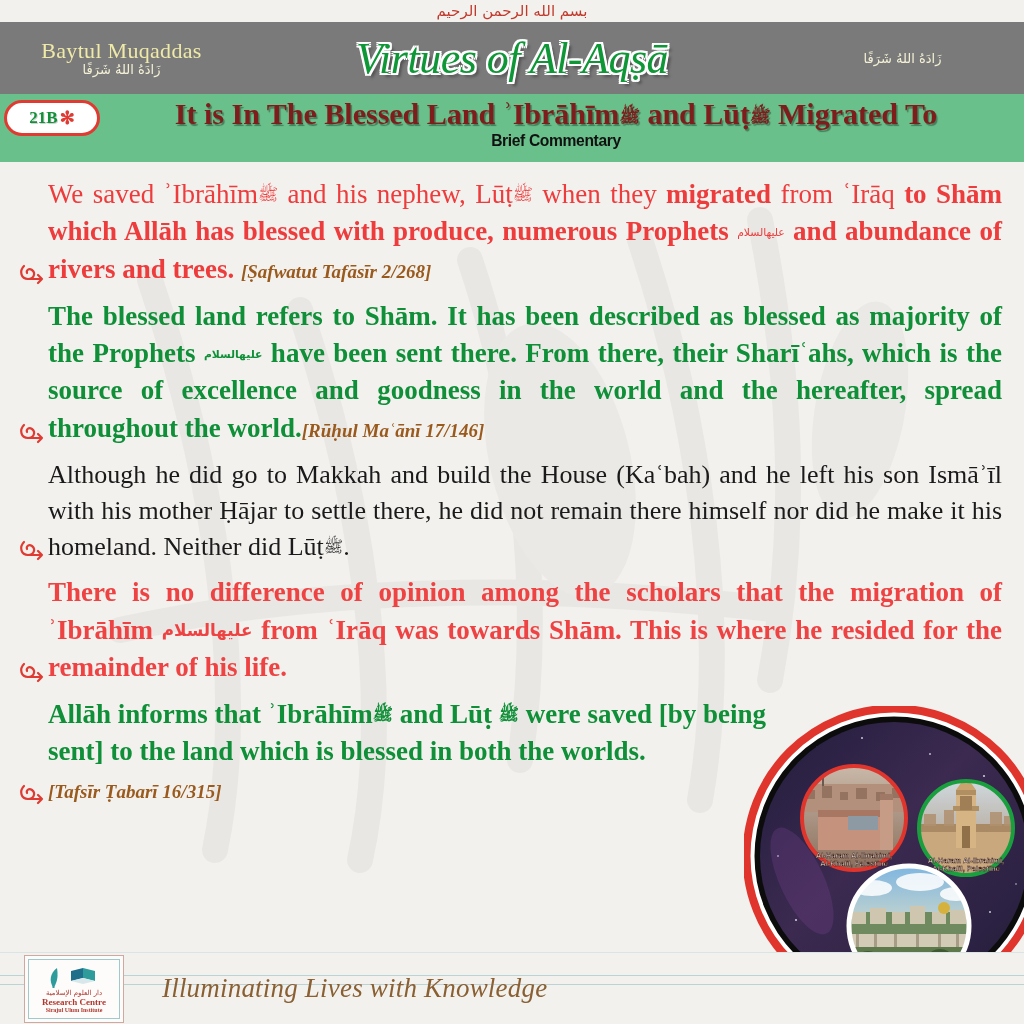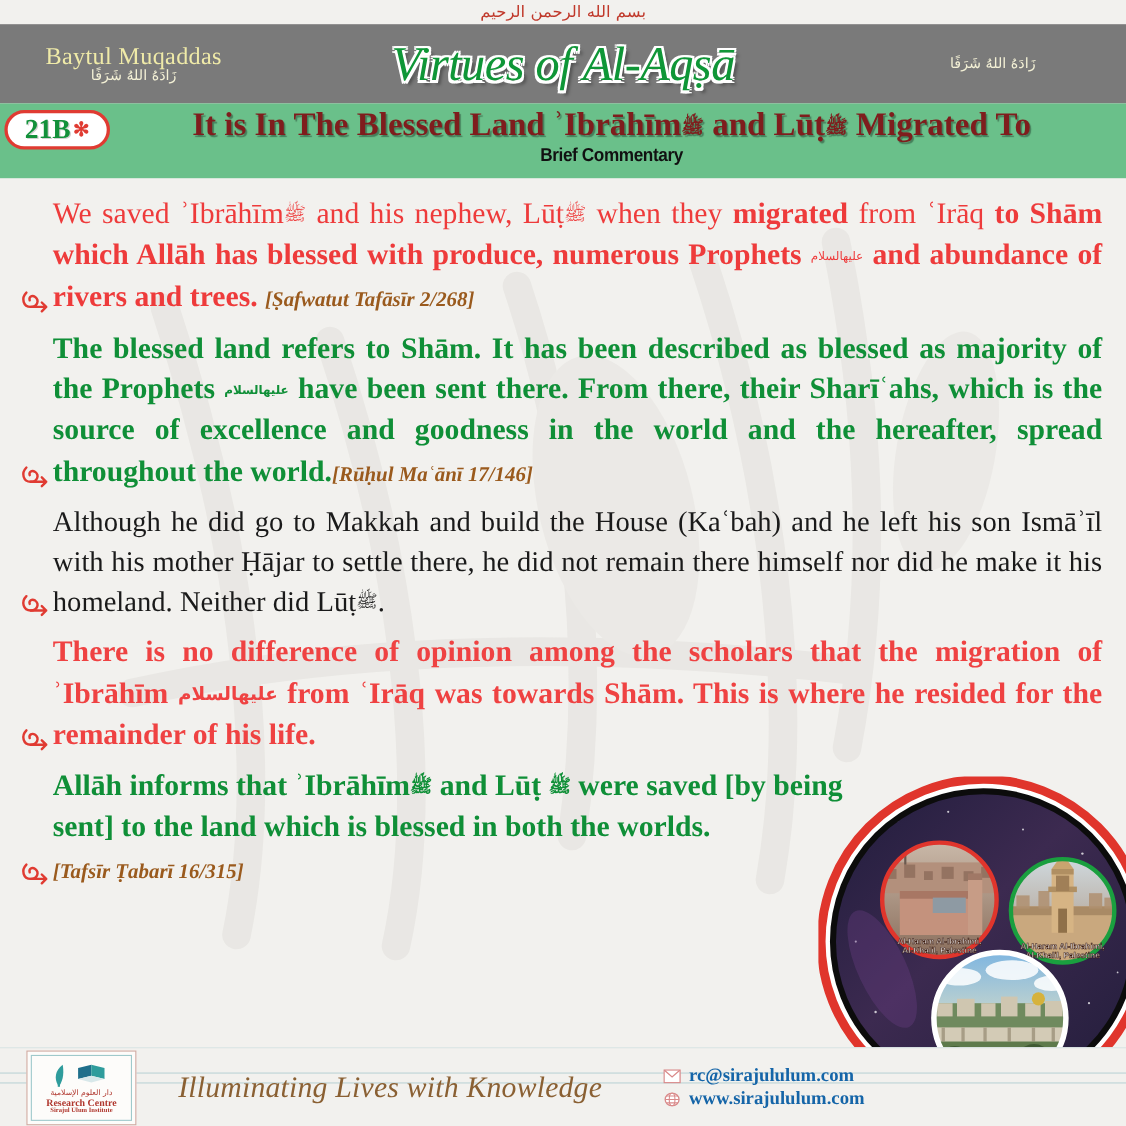--- a/index.html
+++ b/index.html
@@ -89,21 +89,21 @@
     background: #ffffff;
     border: 3px solid #e03b32;
     border-radius: 18px;
     display: flex;
     align-items: center;
     justify-content: center;
     gap: 2px;
   }
   .badge-num {
     color: #12913a;
-    font-size: 25px;
+    font-size: 17px;
     font-weight: bold;
     font-family: "Liberation Serif", serif;
     text-shadow: 1px 1px 0 rgba(0,0,0,0.18);
   }
   .badge-star {
     color: #e03b32;
     font-size: 18px;
     font-weight: bold;
     line-height: 1;
   }
@@ -553,30 +553,13 @@
       <path d="M56 6 L44 3 L44 13 L56 16 Z" fill="#2f9c9c"></path>
       <path d="M32 16 L44 13 L56 16 L44 19 Z" fill="#d8e8ea"></path>
     </svg>
     <div class="logo-ar">دار العلوم الإسلامية</div>
     <div class="logo-name">Research Centre</div>
     <div class="logo-sub">Sirajul Ulum Institute</div>
   </div>
 
   <div class="tagline">Illuminating Lives with Knowledge</div>
 
-  <div class="contacts">
-    <div class="contact-row">
-      <svg class="c-icon" viewBox="0 0 16 13">
-        <rect x="0.7" y="0.7" width="14.6" height="11.6" fill="#ffffff" stroke="#d98a8a" stroke-width="1.2"></rect>
-        <path d="M1 1 L8 7 L15 1" fill="none" stroke="#d98a8a" stroke-width="1.2"></path>
-      </svg>
-      <span>rc@sirajululum.com</span>
-    </div>
-    <div class="contact-row">
-      <svg class="c-icon" viewBox="0 0 16 13">
-        <ellipse cx="8" cy="6.5" rx="6.3" ry="5.8" fill="#ffffff" stroke="#d98a8a" stroke-width="1.2"></ellipse>
-        <ellipse cx="8" cy="6.5" rx="2.6" ry="5.8" fill="none" stroke="#d98a8a" stroke-width="1"></ellipse>
-        <path d="M1.8 6.5 H14.2 M2.7 3.4 H13.3 M2.7 9.6 H13.3" stroke="#d98a8a" stroke-width="1"></path>
-      </svg>
-      <span>www.sirajululum.com</span>
-    </div>
-  </div>
 </div>
 
 </body></html>

